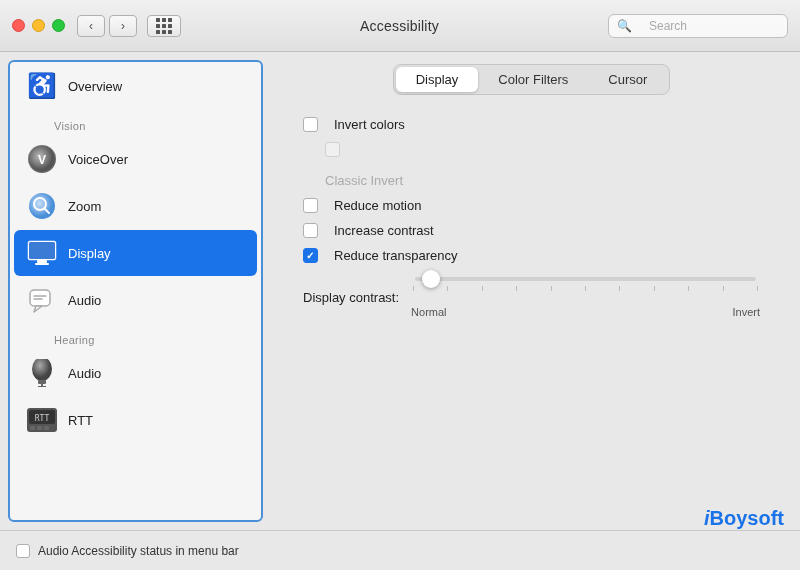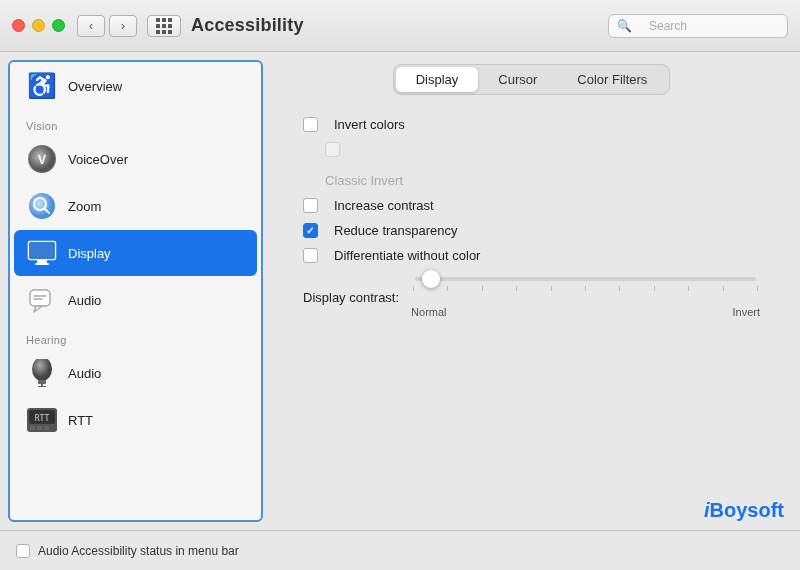--- a/index.html
+++ b/index.html
@@ -75,23 +75,23 @@
     }
     .grid-dot {
       width: 4px;
       height: 4px;
       background: #555;
       border-radius: 0.5px;
     }
 
     .window-title {
       flex: 1;
-      text-align: left;
-      font-size: 18px;
-      font-weight: 700;
+      text-align: center;
+      font-size: 14px;
+      font-weight: 400;
       color: #333;
       letter-spacing: 0.2px;
     }
 
     .search-box {
       background: rgba(255,255,255,0.7);
       border: 1px solid #c0c0c0;
       border-radius: 6px;
       height: 24px;
       width: 180px;
@@ -145,20 +145,21 @@
     .sidebar-label {
       font-size: 13px;
       color: #222;
     }
     .section-header {
       font-size: 11px;
       color: #888;
       padding: 10px 16px 3px;
       font-weight: 500;
       letter-spacing: 0.3px;
+      margin-left: 28px;
     }
     .icon-voiceover {
       width: 28px; height: 28px;
       background: radial-gradient(circle at 40% 40%, #9b9b9b, #5a5a5a);
       border-radius: 50%;
       display: flex; align-items: center; justify-content: center;
       color: white; font-size: 14px;
     }
 
     
@@ -467,52 +468,52 @@
       </div>
       <span class="sidebar-label">RTT</span>
     </div>
   </div>
 
   <div class="right-panel">
 
     <div class="tab-bar">
       <div class="tab-group">
         <button class="tab-btn active">Display</button>
+        <button class="tab-btn">Color Filters</button>
         <button class="tab-btn">Cursor</button>
-        <button class="tab-btn">Color Filters</button>
       </div>
     </div>
 
     <div class="settings-area">
 
       <div class="checkbox-row">
         <div class="cb-box"></div>
         <span class="cb-label">Invert colors</span>
       </div>
 
       <div class="checkbox-row indented">
         <div class="cb-box disabled"></div>
         <span class="cb-label disabled">Classic Invert</span>
       </div>
 
+      <div class="checkbox-row">
+        <div class="cb-box"></div>
+        <span class="cb-label">Reduce motion</span>
+      </div>
 
       <div class="checkbox-row">
         <div class="cb-box"></div>
         <span class="cb-label">Increase contrast</span>
       </div>
 
       <div class="checkbox-row">
         <div class="cb-box checked"></div>
         <span class="cb-label">Reduce transparency</span>
       </div>
 
-      <div class="checkbox-row">
-        <div class="cb-box"></div>
-        <span class="cb-label">Differentiate without color</span>
-      </div>
 
       <div class="slider-section">
         <span class="slider-label">Display contrast:</span>
         <div class="slider-wrapper">
           <div class="slider-track">
             <div class="slider-thumb"></div>
           </div>
           <div class="slider-ticks">
             <div class="tick"></div>
             <div class="tick"></div>
@@ -527,21 +528,21 @@
             <div class="tick"></div>
           </div>
           <div class="slider-labels">
             <span class="slider-end-label">Normal</span>
             <span class="slider-end-label">Invert</span>
           </div>
         </div>
       </div>
     </div>
 
-    <div style="position:absolute;bottom:48px;right:16px;">
+    <div style="position:absolute;bottom:40px;right:16px;">
       <span style="font-size:20px;font-weight:900;font-style:italic;color:#1a73e8;">i</span><span style="font-size:20px;font-weight:800;color:#1a73e8;">Boysoft</span>
     </div>
   </div>
 </div>
 
 <div class="bottom-bar">
   <div class="bottom-checkbox"></div>
   <span class="bottom-label">Audio Accessibility status in menu bar</span>
 </div>
 

